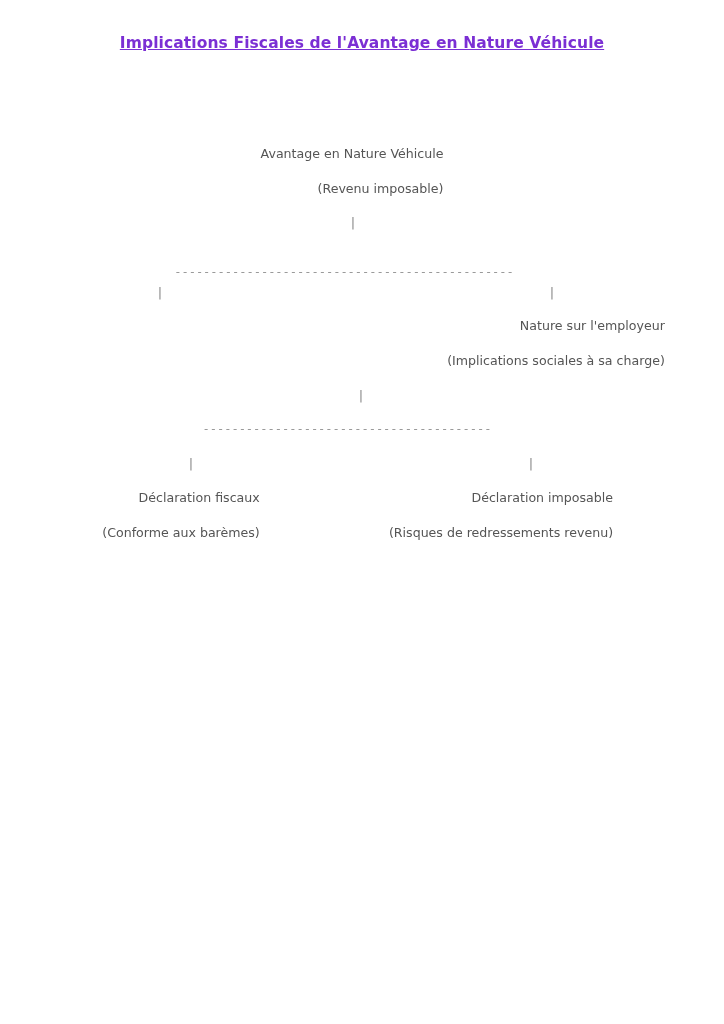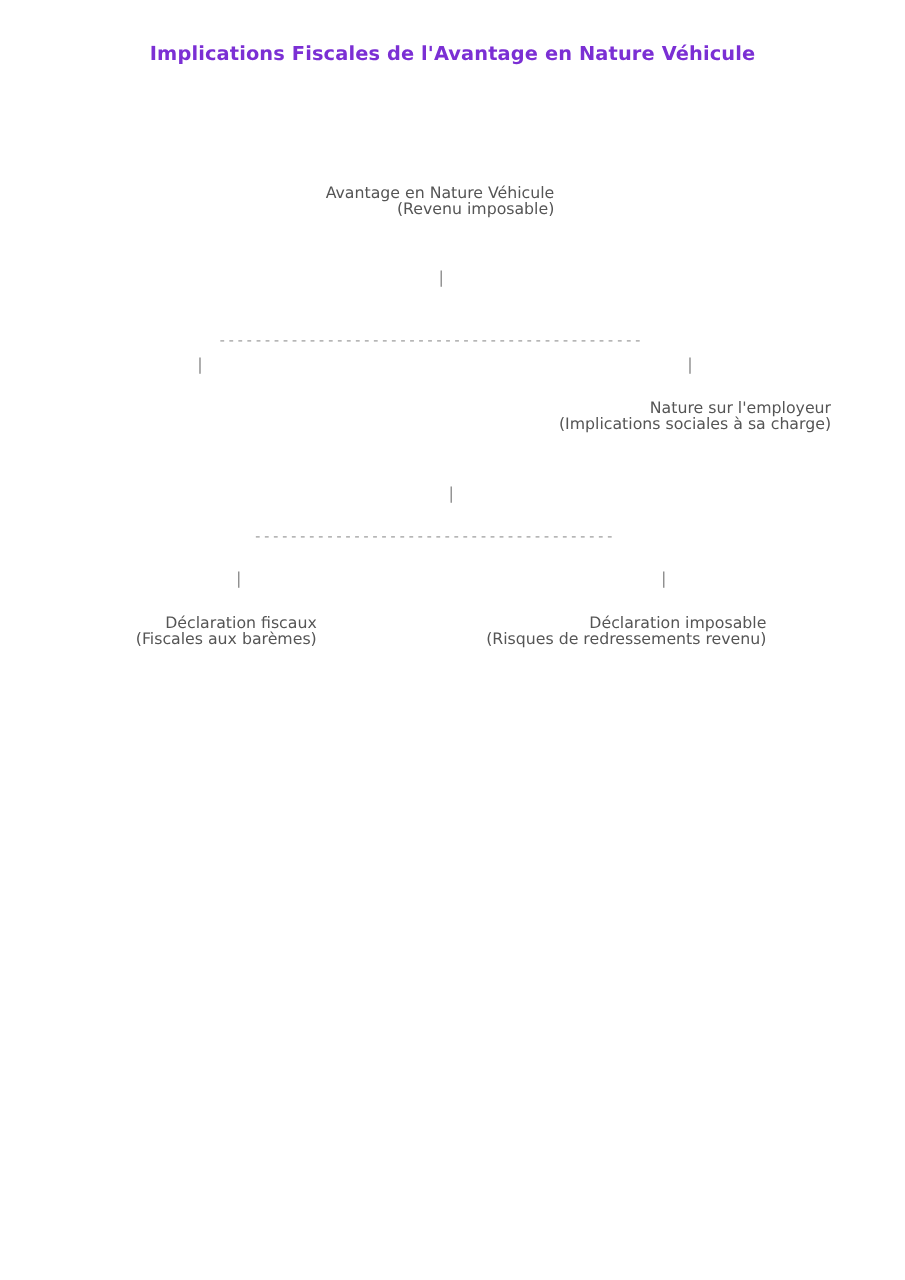--- a/index.html
+++ b/index.html
@@ -26,38 +26,40 @@
     position: absolute;
     left: 0;
     top: 34px;
     width: 724px;
     text-align: center;
     font-size: 15.5px;
     font-weight: bold;
     color: #7b2fd4;
     letter-spacing: 0.1px;
     white-space: nowrap;
+    text-decoration: underline;
   }
 
   
   .node {
     position: absolute;
     text-align: right;
     color: #555555;
     font-size: 12.6px;
     line-height: 1;
     white-space: nowrap;
     transform: translateX(-50%);
   }
   .node .node-title {
     display: block;
     color: #555555;
   }
   .node .node-sub {
     display: block;
+    margin-top: 22px;
     color: #555555;
   }
 
   
   .vbar {
     position: absolute;
     color: #8a8a8a;
     font-size: 13px;
     line-height: 1;
     font-family: "DejaVu Sans", "Liberation Sans", sans-serif;
@@ -106,21 +108,21 @@
 
   <div class="vbar" style="left:361px; top:389px;">|</div>
 
   <div class="hdash" style="left:347px; top:423px;">----------------------------------------</div>
 
   <div class="vbar" style="left:191px; top:457px;">|</div>
   <div class="vbar" style="left:531px; top:457px;">|</div>
 
   <div class="node" style="left:181px; top:492px;">
     <span class="node-title">Déclaration fiscaux</span>
-    <span class="node-sub">(Fiscales aux barèmes)</span>
+    <span class="node-sub">(Conforme aux barèmes)</span>
   </div>
 
   <div class="node" style="left:501px; top:492px;">
     <span class="node-title">Déclaration imposable</span>
     <span class="node-sub">(Risques de redressements revenu)</span>
   </div>
 
 </div>
 
 </body></html>

